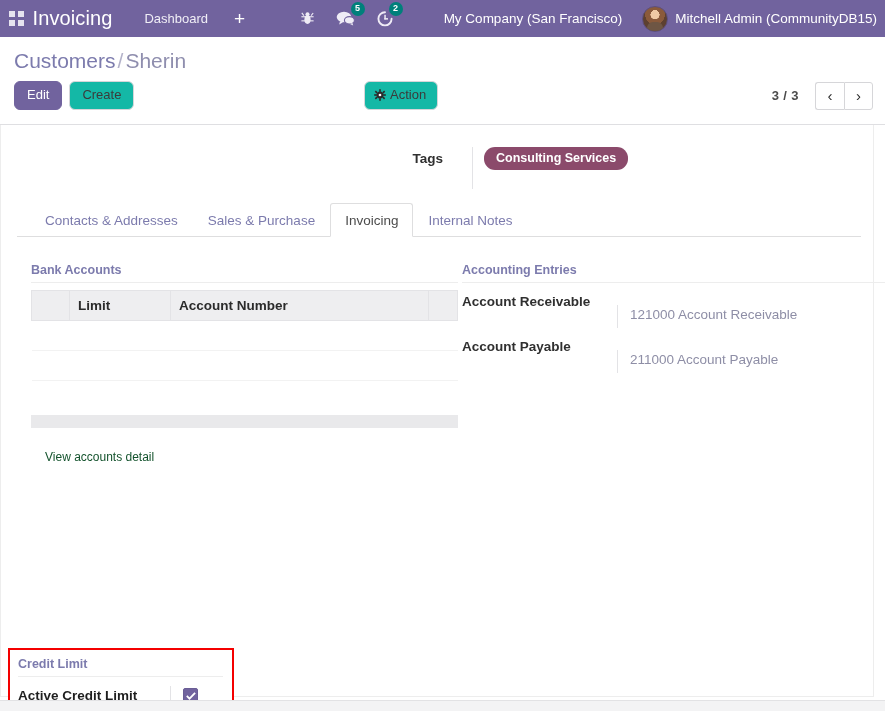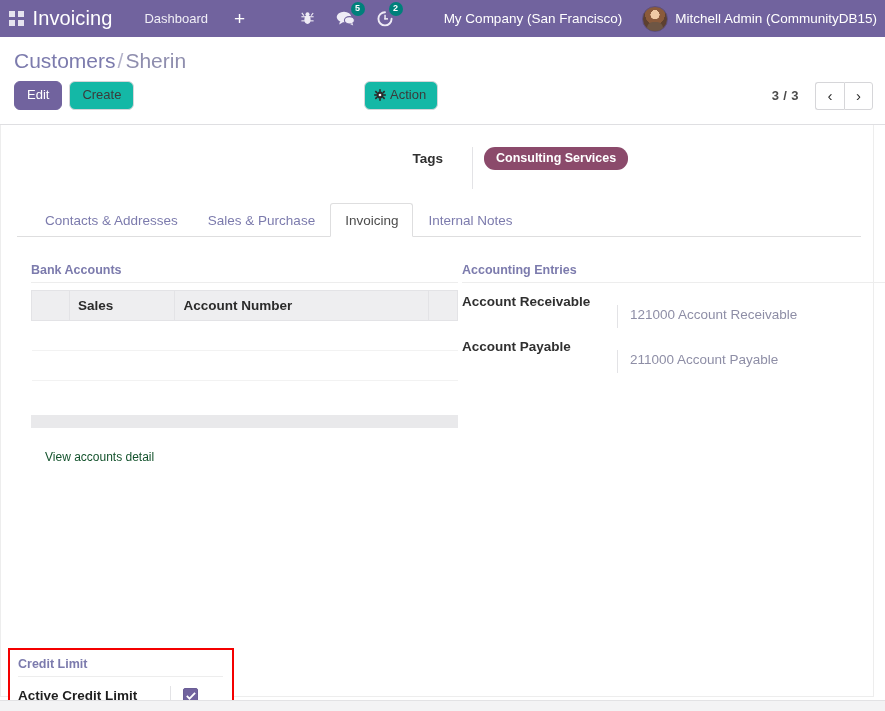--- a/index.html
+++ b/index.html
@@ -527,21 +527,21 @@
 
       <div class="tab-content">
 
         <div class="col-left">
           <div class="group-title" style="width:427px">Bank Accounts</div>
 
           <table class="o2m-table">
             <thead>
               <tr>
                 <th class="handle-col"></th>
-                <th>Sales</th>
+                <th>Limit</th>
                 <th>Account Number</th>
                 <th class="trash-col"></th>
               </tr>
             </thead>
             <tbody>
               <tr class="empty-row">
                 <td colspan="4"></td>
               </tr>
               <tr class="empty-row">
                 <td colspan="4"></td>

